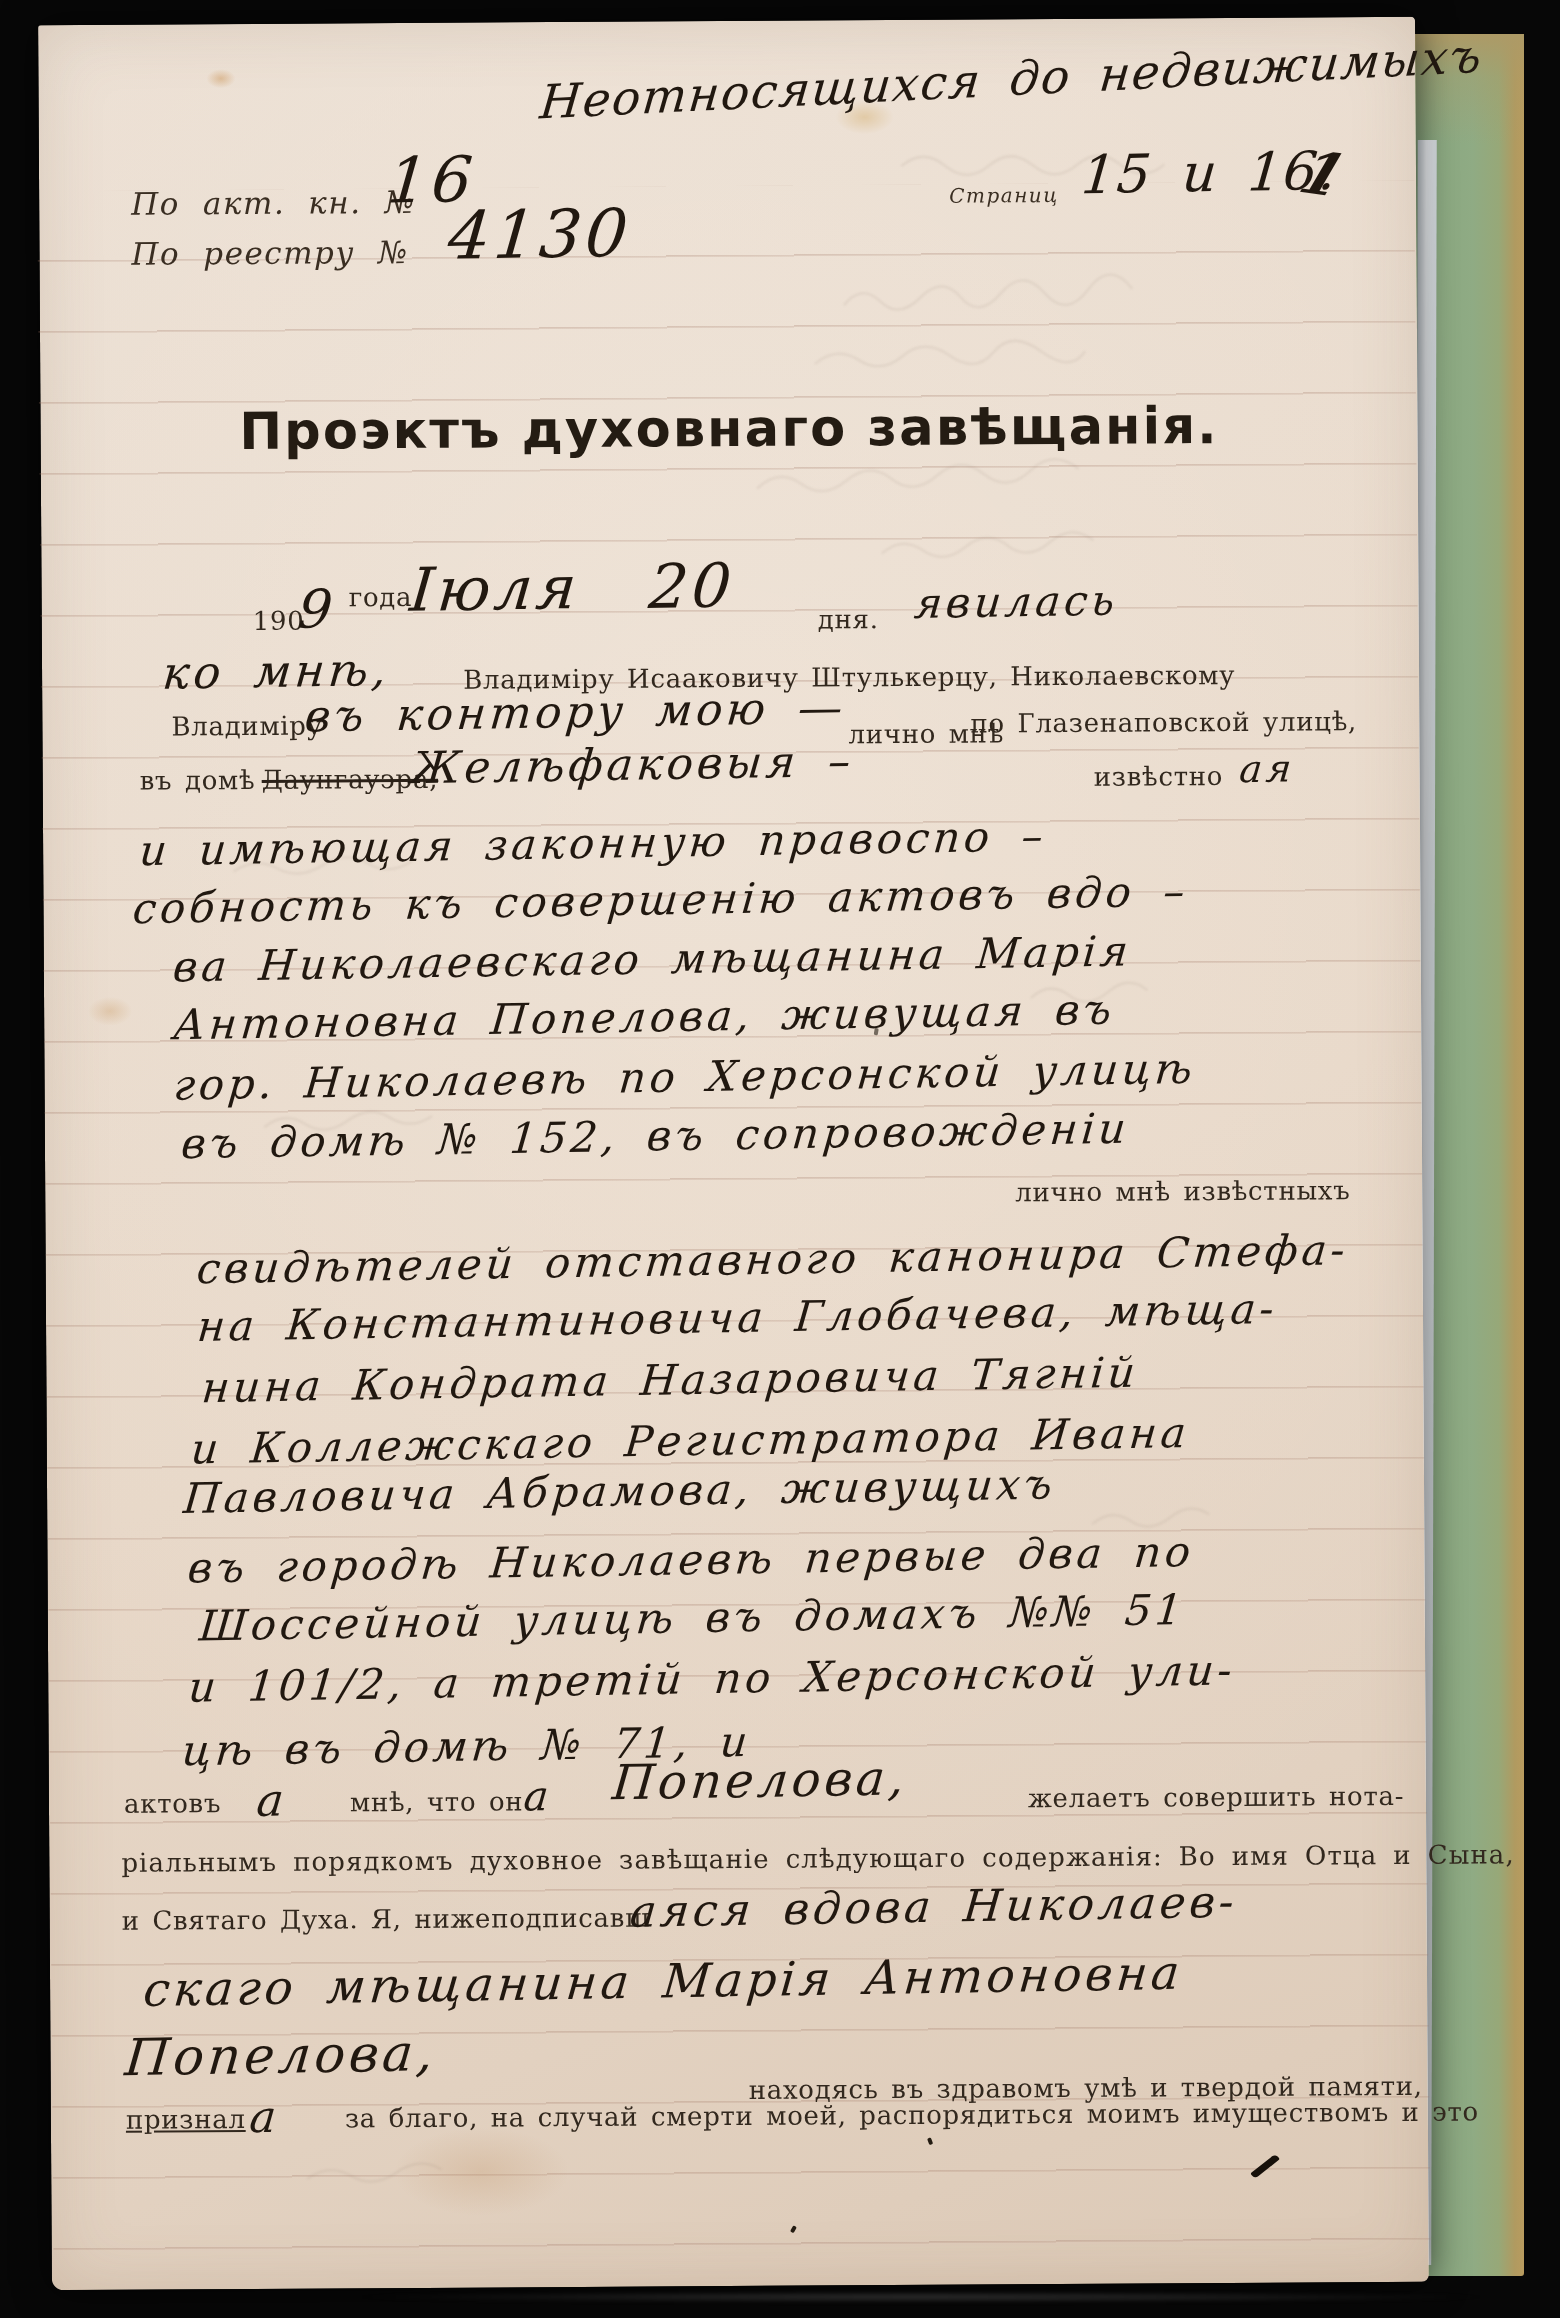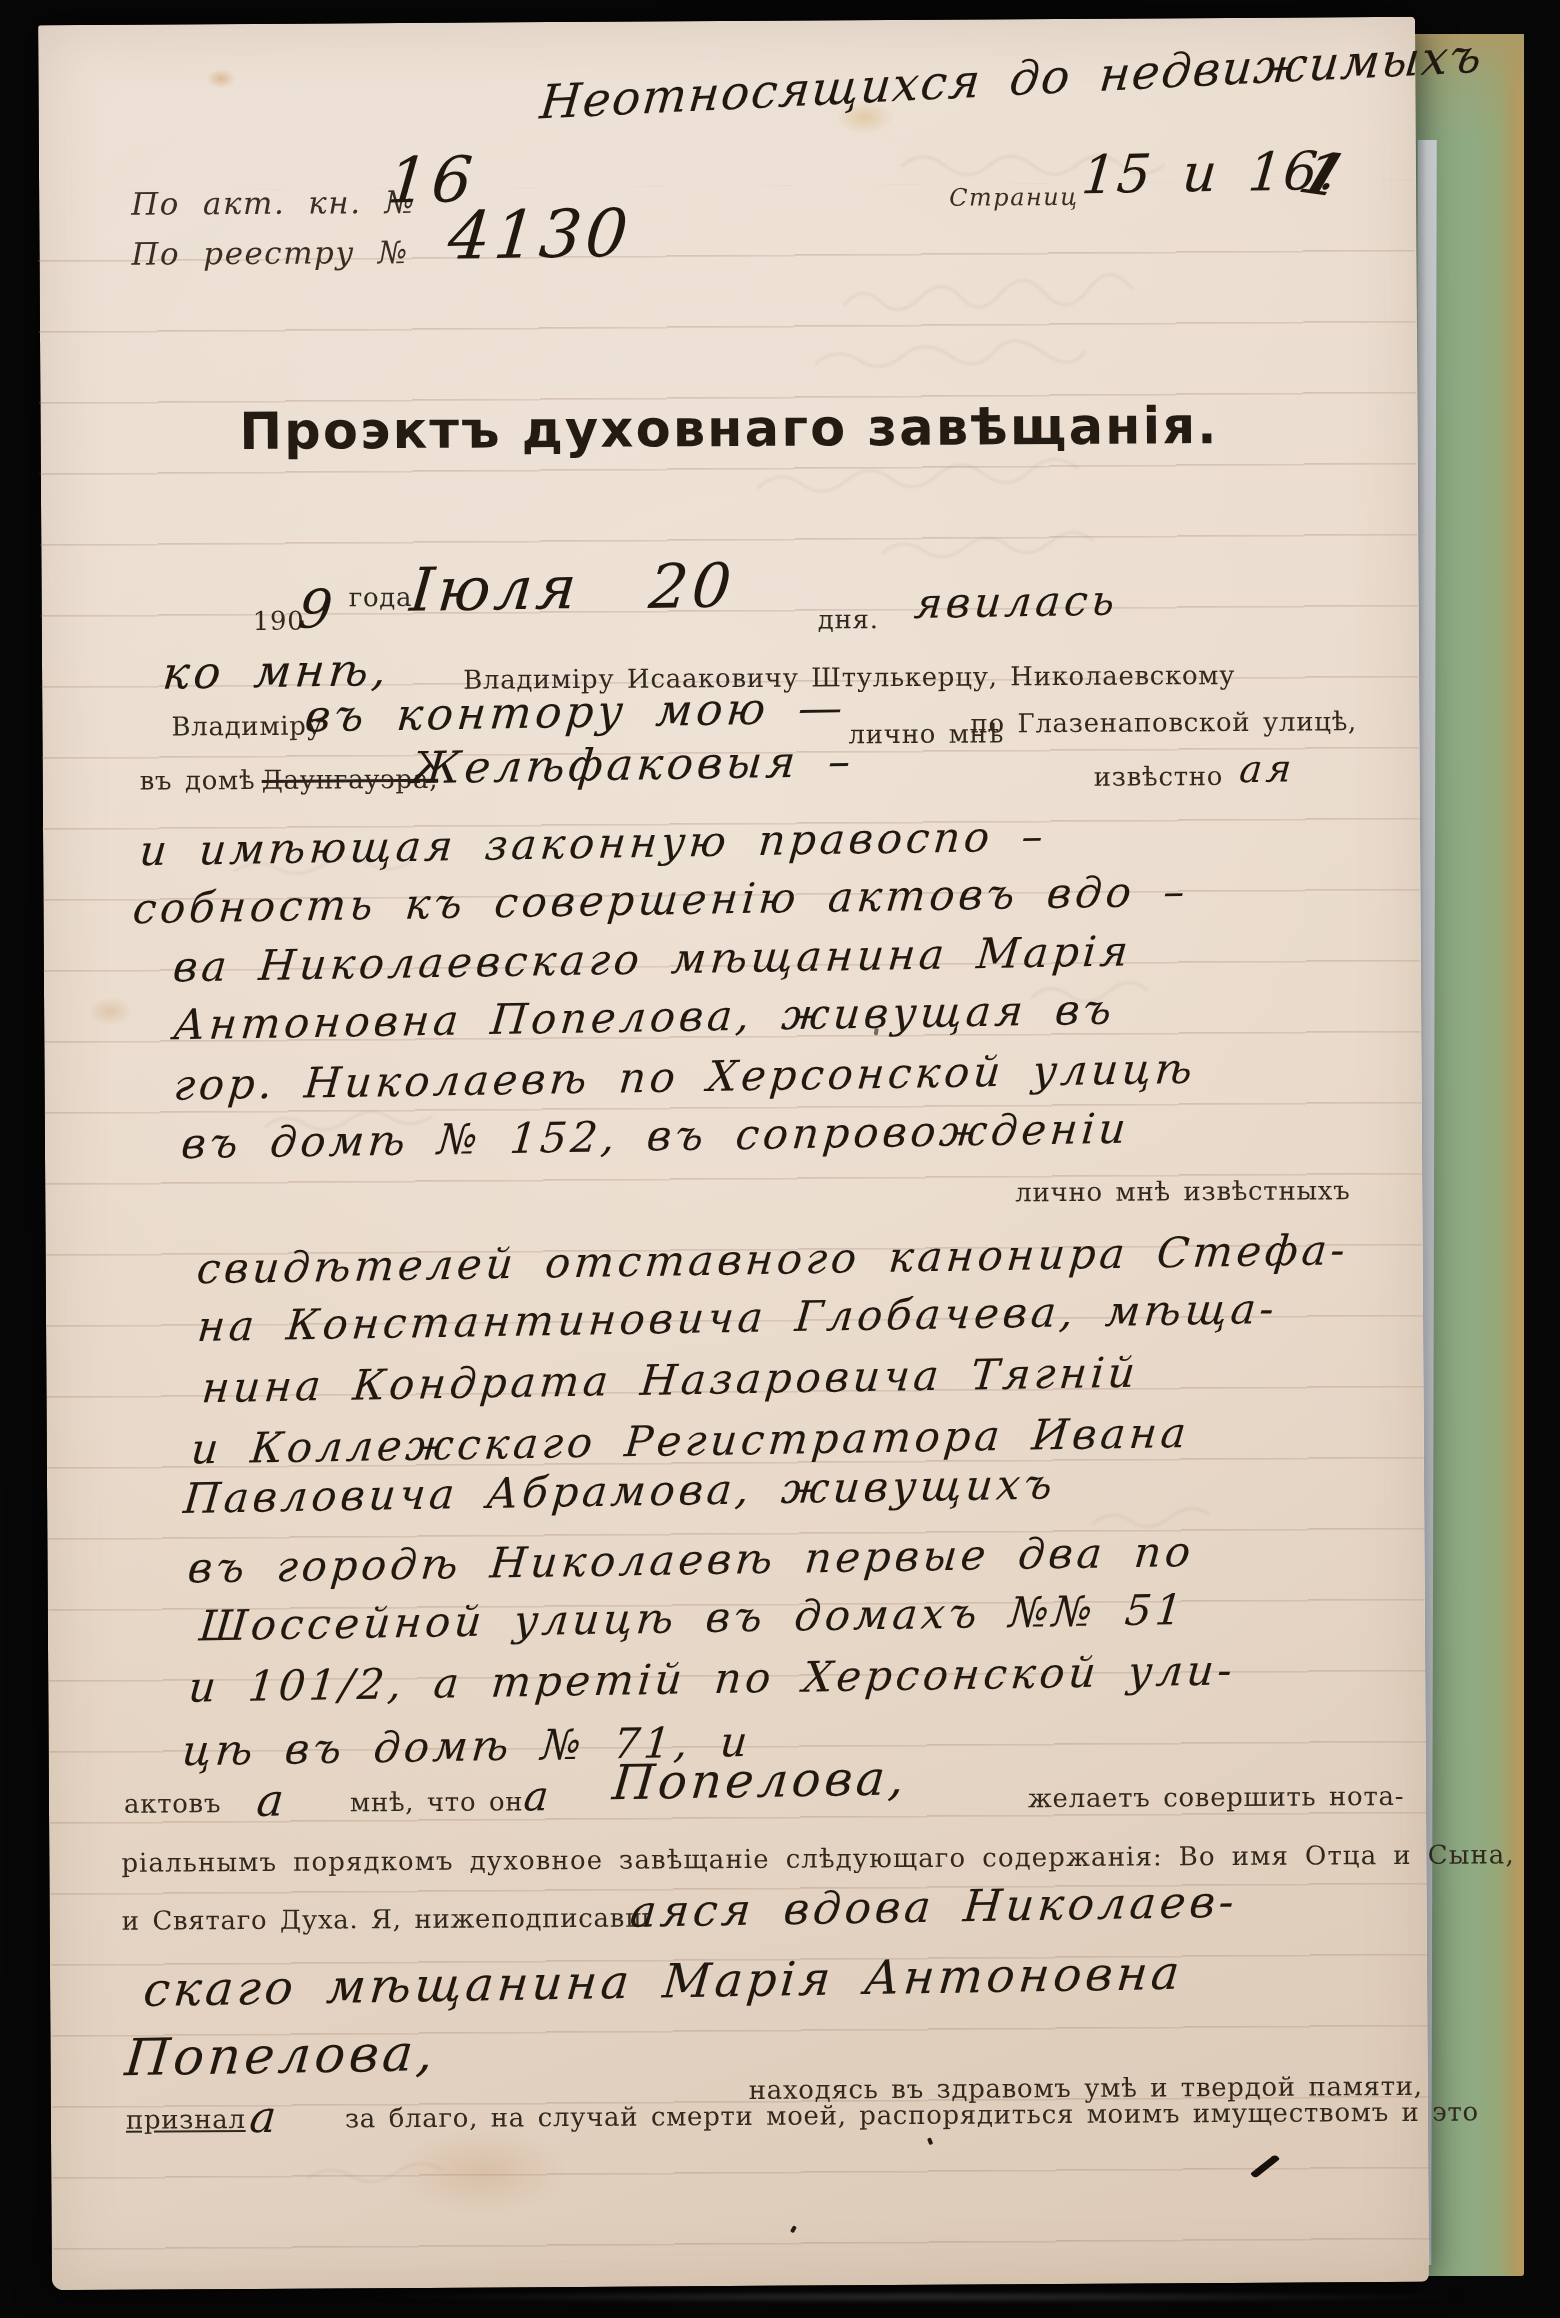--- a/index.html
+++ b/index.html
@@ -76,21 +76,21 @@
   <div class="abs stain" style="left:168px;top:45px;width:29px;height:19px;background:radial-gradient(closest-side,rgba(190,120,40,.35),rgba(0,0,0,0));"></div>
   <div class="abs stain" style="left:797px;top:80px;width:58px;height:34px;background:radial-gradient(closest-side,rgba(200,150,60,.30),rgba(0,0,0,0));"></div>
   <div class="abs stain" style="left:44px;top:972px;width:44px;height:29px;background:radial-gradient(closest-side,rgba(190,130,60,.25),rgba(0,0,0,0));"></div>
   <div class="abs stain" style="left:343px;top:2105px;width:175px;height:88px;background:radial-gradient(closest-side,rgba(185,135,85,.22),rgba(0,0,0,0));"></div>
 
   <span class="seg h" style="left:504px;top:34px;font-size:47px;letter-spacing:1.5px;transform:skewX(-8deg) rotate(-2.5deg);">Неотносящихся до недвижимыхъ</span>
 
   <span class="seg plabel" style="left:92px;top:162px;">По акт. кн. №</span>
   <span class="seg h" style="left:349px;top:123px;font-size:63px;">16</span>
 
-  <span class="seg plabel" style="left:910px;top:165px;font-size:24px;">Страниц</span>
+  <span class="seg plabel" style="left:910px;top:165px;font-size:20px;">Страниц</span>
   <span class="seg h" style="left:1043px;top:126px;font-size:53px;letter-spacing:1.5px;">15 и 16.</span>
   <span class="seg h" style="left:1264px;top:126px;font-size:57px;font-weight:bold;transform:skewX(-14deg) rotate(8deg);">1</span>
 
   <span class="seg plabel" style="left:92px;top:212px;">По реестру №</span>
   <span class="seg h" style="left:409px;top:177px;font-size:66px;">4130</span>
 
   <span class="seg title" style="left:50%;top:380px;transform:translateX(-50%);">Проэктъ духовнаго завѣщанія.</span>
 
   <span class="seg p" style="left:211px;top:583px;">190</span>
   <span class="seg h" style="left:257px;top:557px;font-size:53px;">9</span>

